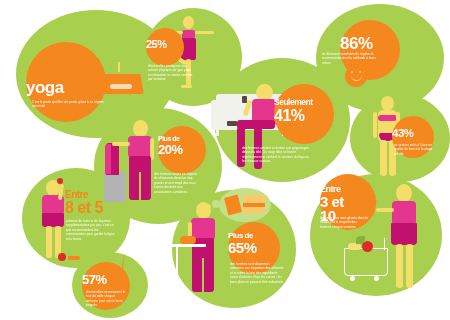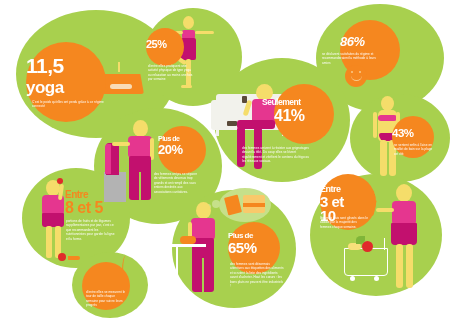--- a/index.html
+++ b/index.html
@@ -60,39 +60,38 @@
   <div class="blob" style="left:22px;top:168px;width:108px;height:100px;"></div>
   <div class="blob" style="left:72px;top:252px;width:76px;height:66px;"></div>
   <div class="blob" style="left:172px;top:190px;width:124px;height:118px;"></div>
   <div class="blob" style="left:310px;top:174px;width:132px;height:122px;"></div>
 
   <div class="scale-body" style="left:98px;top:74px;width:46px;height:20px;border-radius:2px 2px 3px 3px;clip-path:polygon(8% 0,92% 0,100% 100%,0 100%);"></div>
   <div class="scale-body" style="left:110px;top:84px;width:22px;height:5px;background:#f9dcb6;border-radius:3px;"></div>
   <div class="scale-body" style="left:118px;top:62px;width:2px;height:10px;background:#f5dd6a;"></div>
 
   <div class="orange" style="left:26px;top:42px;width:80px;height:80px;"></div>
-  <div class="stat" style="left:26px;top:56px;width:80px;font-size:21px;">11,5</div>
   <div class="stat" style="left:26px;top:80px;width:80px;font-size:17px;">yoga</div>
   <div class="body-text" style="left:32px;top:100px;width:78px;">C'est le poids qu'elles ont perdu grâce à ce régime connecté</div>
 
   <div class="skin r" style="left:183px;top:16px;width:11px;height:13px;"></div>
   <div class="top" style="left:182px;top:30px;width:13px;height:9px;border-radius:2px;"></div>
   <div class="skin" style="left:166px;top:31px;width:17px;height:3px;border-radius:2px;"></div>
   <div class="skin" style="left:195px;top:31px;width:19px;height:3px;border-radius:2px;"></div>
   <div class="bottom" style="left:181px;top:38px;width:15px;height:22px;border-radius:2px;"></div>
   <div class="skin" style="left:186px;top:59px;width:5px;height:28px;border-radius:2px;"></div>
   <div class="skin" style="left:174px;top:58px;width:13px;height:4px;border-radius:2px;transform:rotate(34deg);"></div>
   <div class="skin" style="left:181px;top:85px;width:11px;height:3px;border-radius:2px;"></div>
 
   <div class="orange" style="left:146px;top:28px;width:38px;height:38px;"></div>
   <div class="stat" style="left:146px;top:39px;width:38px;font-size:11px;">25%</div>
   <div class="body-text" style="left:148px;top:64px;width:46px;">d'entre elles pratiquent une activité physique de type yoga ou relaxation au moins une fois par semaine</div>
 
   <div class="orange" style="left:340px;top:20px;width:60px;height:60px;"></div>
-  <div class="stat" style="left:340px;top:36px;width:60px;font-size:13px;font-style:italic;">86%</div>
+  <div class="stat" style="left:340px;top:36px;width:60px;font-size:17px;">86%</div>
   <div class="body-text" style="left:322px;top:52px;width:62px;">se déclarent satisfaites du régime et recommanderaient la méthode à leurs amies</div>
 
   <div class="smiley-face" style="left:345px;top:65px;width:22px;height:22px;"></div>
   <div class="smiley-dot" style="left:351px;top:71px;width:2.4px;height:2.4px;"></div>
   <div class="smiley-dot" style="left:359px;top:71px;width:2.4px;height:2.4px;"></div>
   <div class="smiley-mouth" style="left:351px;top:75px;width:11px;height:5px;"></div>
 
   <div class="couch" style="left:216px;top:94px;width:68px;height:26px;border-radius:3px;"></div>
   <div class="couch" style="left:213px;top:116px;width:76px;height:14px;border-radius:2px;"></div>
   <div class="couch" style="left:211px;top:100px;width:9px;height:30px;border-radius:3px;"></div>
@@ -102,21 +101,21 @@
 
   <div class="skin r" style="left:256px;top:84px;width:17px;height:17px;"></div>
   <div class="top" style="left:252px;top:99px;width:24px;height:26px;border-radius:4px 4px 2px 2px;"></div>
   <div class="skin" style="left:245px;top:100px;width:5px;height:16px;border-radius:3px;transform:rotate(18deg);"></div>
   <div class="scale-body" style="left:242px;top:96px;width:5px;height:7px;background:#5a4a3a;border-radius:1px;"></div>
   <div class="bottom" style="left:237px;top:120px;width:38px;height:9px;border-radius:3px;"></div>
   <div class="bottom" style="left:237px;top:127px;width:8px;height:40px;border-radius:3px;"></div>
   <div class="bottom" style="left:254px;top:127px;width:8px;height:42px;border-radius:3px;"></div>
 
   <div class="orange" style="left:274px;top:84px;width:60px;height:60px;"></div>
-  <div class="stat" style="left:262px;top:98px;width:60px;font-size:8.5px;">Seulement</div>
+  <div class="stat" style="left:274px;top:98px;width:60px;font-size:8.5px;">Seulement</div>
   <div class="stat" style="left:274px;top:108px;width:60px;font-size:16px;">41%</div>
   <div class="body-text" style="left:242px;top:146px;width:68px;">des femmes arrivent à résister aux grignotages devant la télé. Du coup elles se lèvent régulièrement et vérifient le contenu du frigo ou les réseaux sociaux.</div>
 
   <div class="skin r" style="left:381px;top:96px;width:13px;height:15px;"></div>
   <div class="skin" style="left:378px;top:110px;width:19px;height:32px;border-radius:5px;"></div>
   <div class="top" style="left:378px;top:115px;width:19px;height:6px;border-radius:3px;"></div>
   <div class="bottom" style="left:379px;top:133px;width:17px;height:8px;border-radius:2px 2px 6px 6px;"></div>
   <div class="skin" style="left:373px;top:112px;width:4px;height:26px;border-radius:2px;"></div>
   <div class="skin" style="left:396px;top:112px;width:4px;height:24px;border-radius:2px;"></div>
   <div class="skin" style="left:380px;top:140px;width:7px;height:36px;border-radius:3px;"></div>
@@ -152,20 +151,21 @@
   <div class="apple" style="left:58px;top:253px;width:8px;height:8px;"></div>
   <div class="carrot" style="left:68px;top:256px;width:12px;height:4px;border-radius:0 3px 3px 0;"></div>
 
   <div class="orange" style="left:65px;top:180px;width:56px;height:56px;background:transparent;"></div>
   <div class="stat stat-orangetext" style="left:65px;top:190px;width:56px;font-size:10px;">Entre</div>
   <div class="stat stat-orangetext" style="left:65px;top:200px;width:56px;font-size:16px;">8 et 5</div>
   <div class="body-text" style="left:66px;top:219px;width:50px;">portions de fruits et de légumes supplémentaires par jour, c'est ce que recommandent les nutritionnistes pour garder la ligne et la forme.</div>
 
   <div class="tape" style="left:122px;top:256px;width:8px;height:38px;border-radius:40% 0 40% 0;"></div>
   <div class="orange" style="left:82px;top:262px;width:48px;height:48px;"></div>
+  <div class="stat" style="left:82px;top:274px;width:48px;font-size:13px;">57%</div>
   <div class="body-text" style="left:86px;top:290px;width:40px;">d'entre elles se mesurent le tour de taille chaque semaine pour suivre leurs progrès</div>
 
   <div class="thought" style="left:206px;top:204px;width:5px;height:5px;"></div>
   <div class="thought" style="left:212px;top:200px;width:8px;height:8px;"></div>
   <div class="thought" style="left:219px;top:188px;width:52px;height:34px;"></div>
   <div class="scale-body" style="left:226px;top:196px;width:14px;height:18px;background:#f5871f;border-radius:1px;transform:rotate(-14deg);"></div>
   <div class="scale-body" style="left:243px;top:195px;width:22px;height:18px;background:#f9c96b;border-radius:2px;"></div>
   <div class="scale-body" style="left:243px;top:203px;width:22px;height:4px;background:#f5871f;"></div>
 
   <div class="skin r" style="left:196px;top:202px;width:15px;height:17px;"></div>

